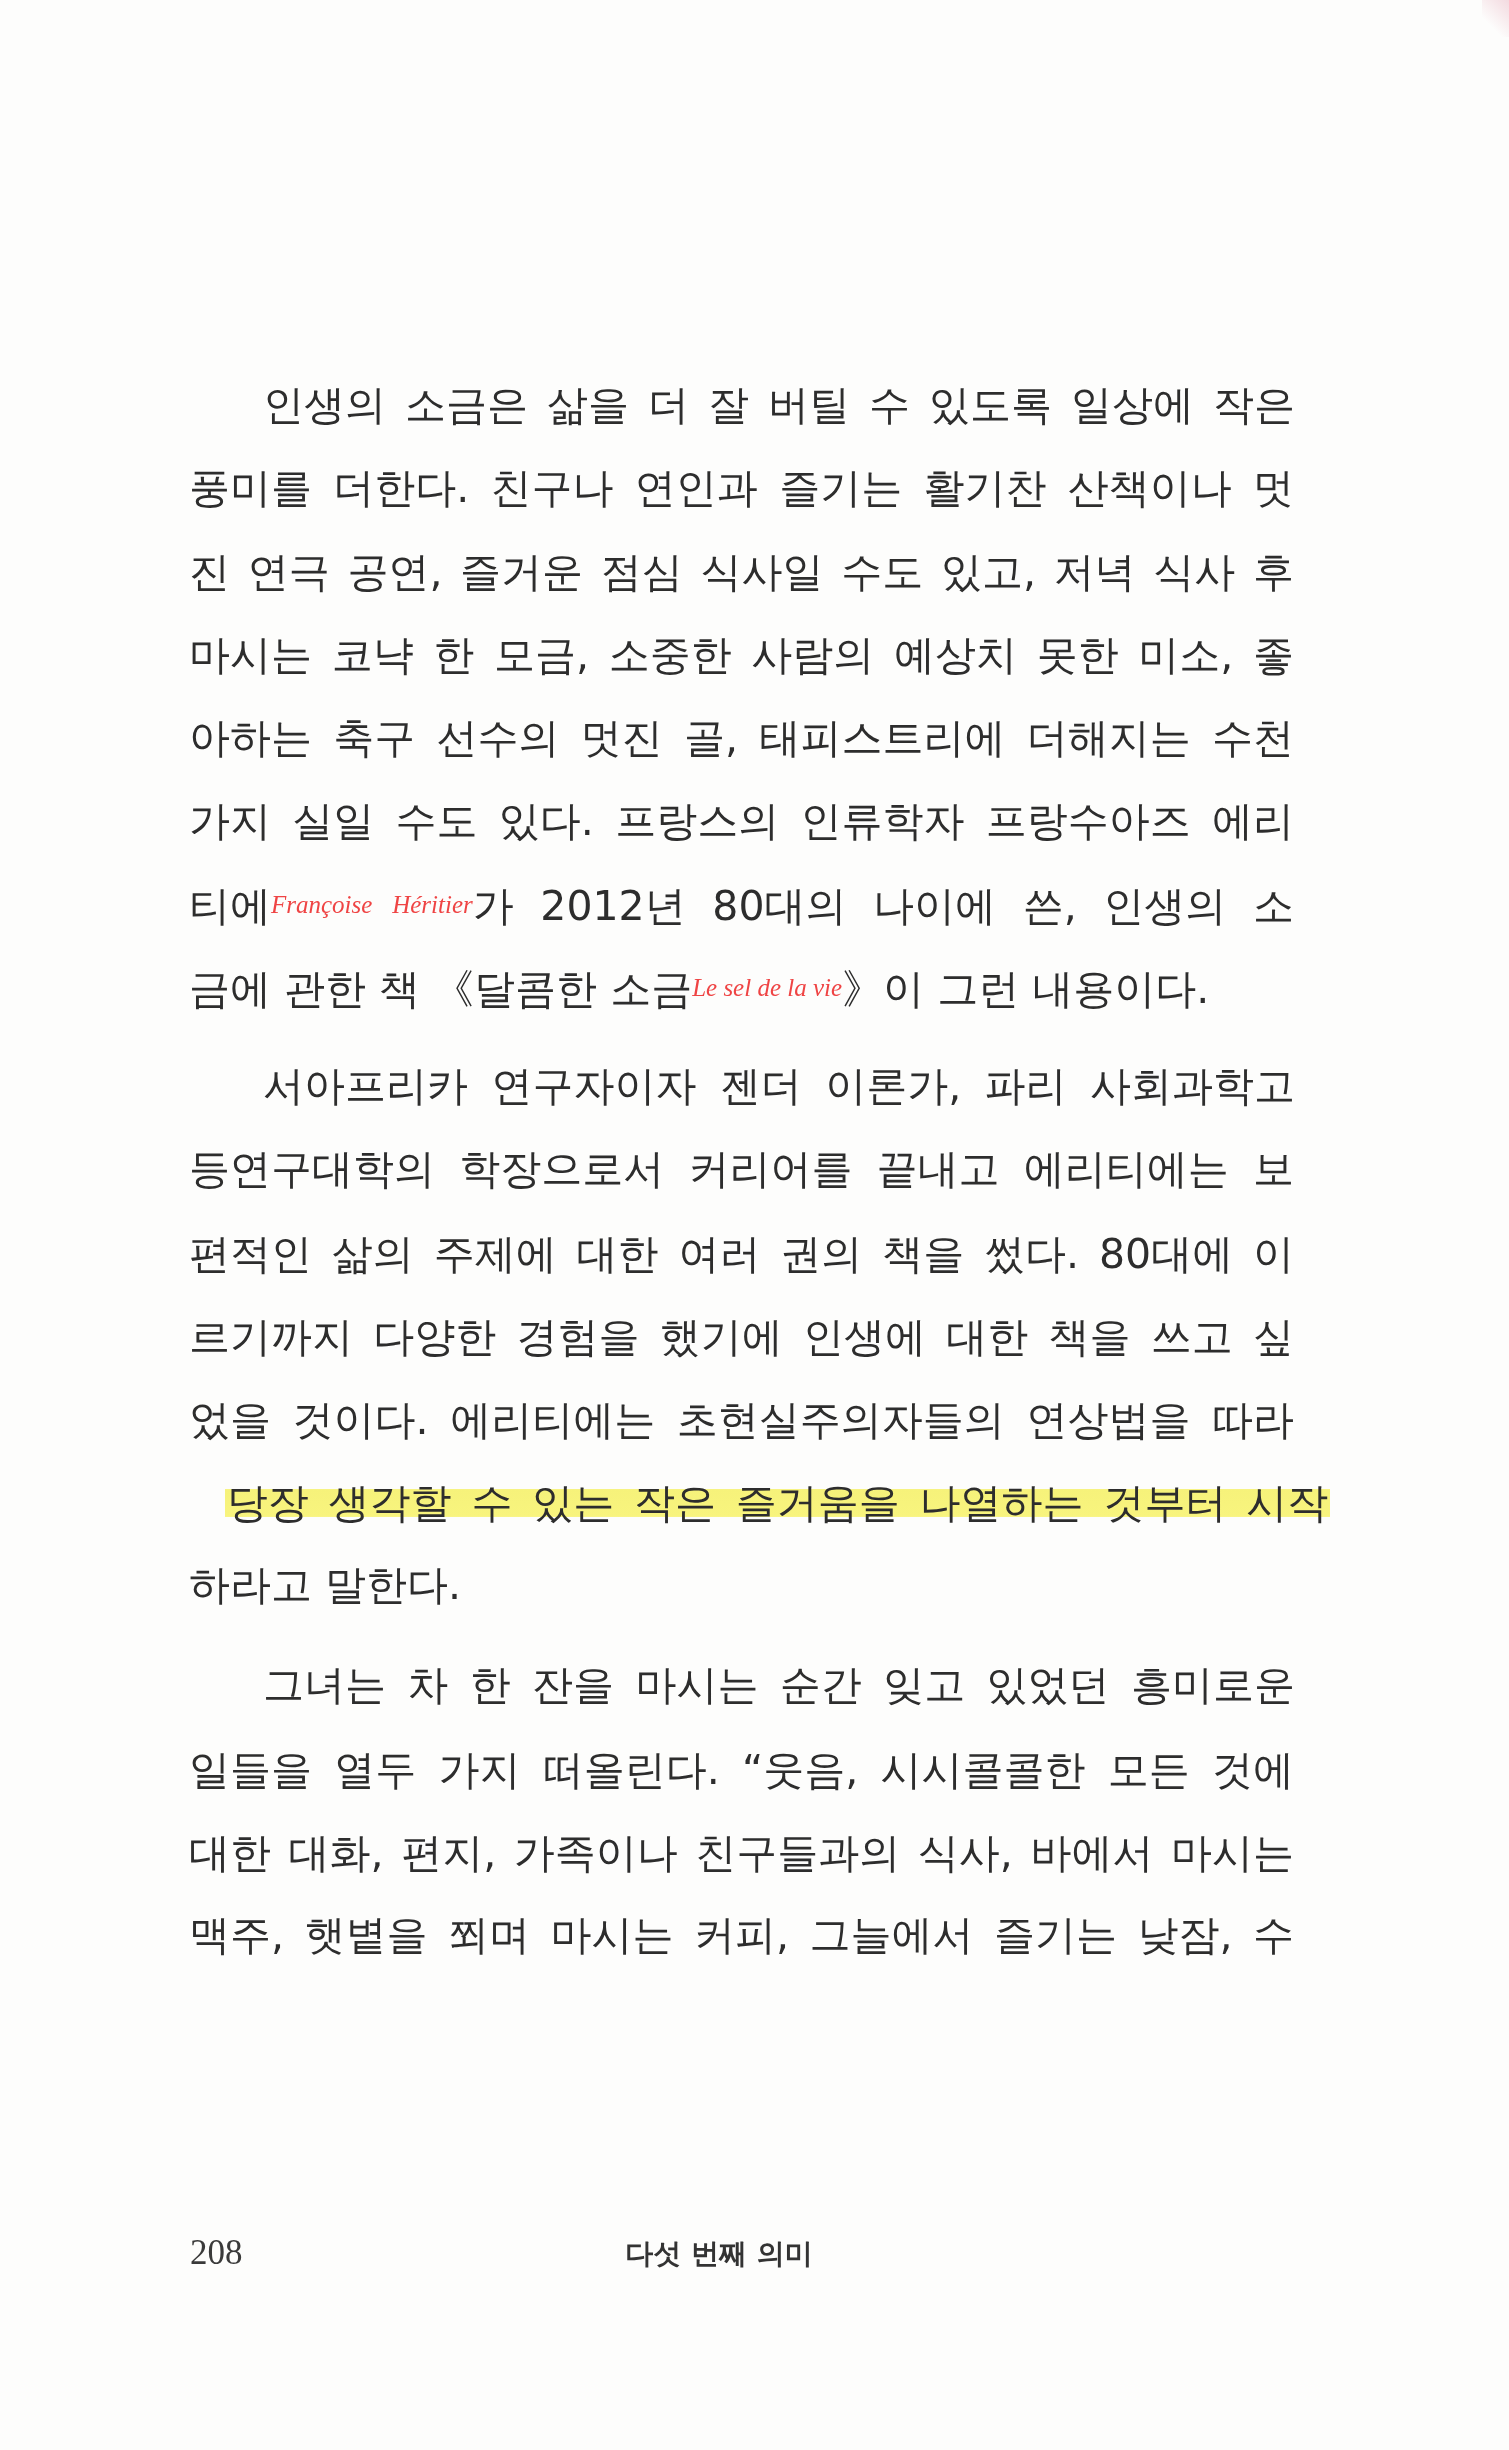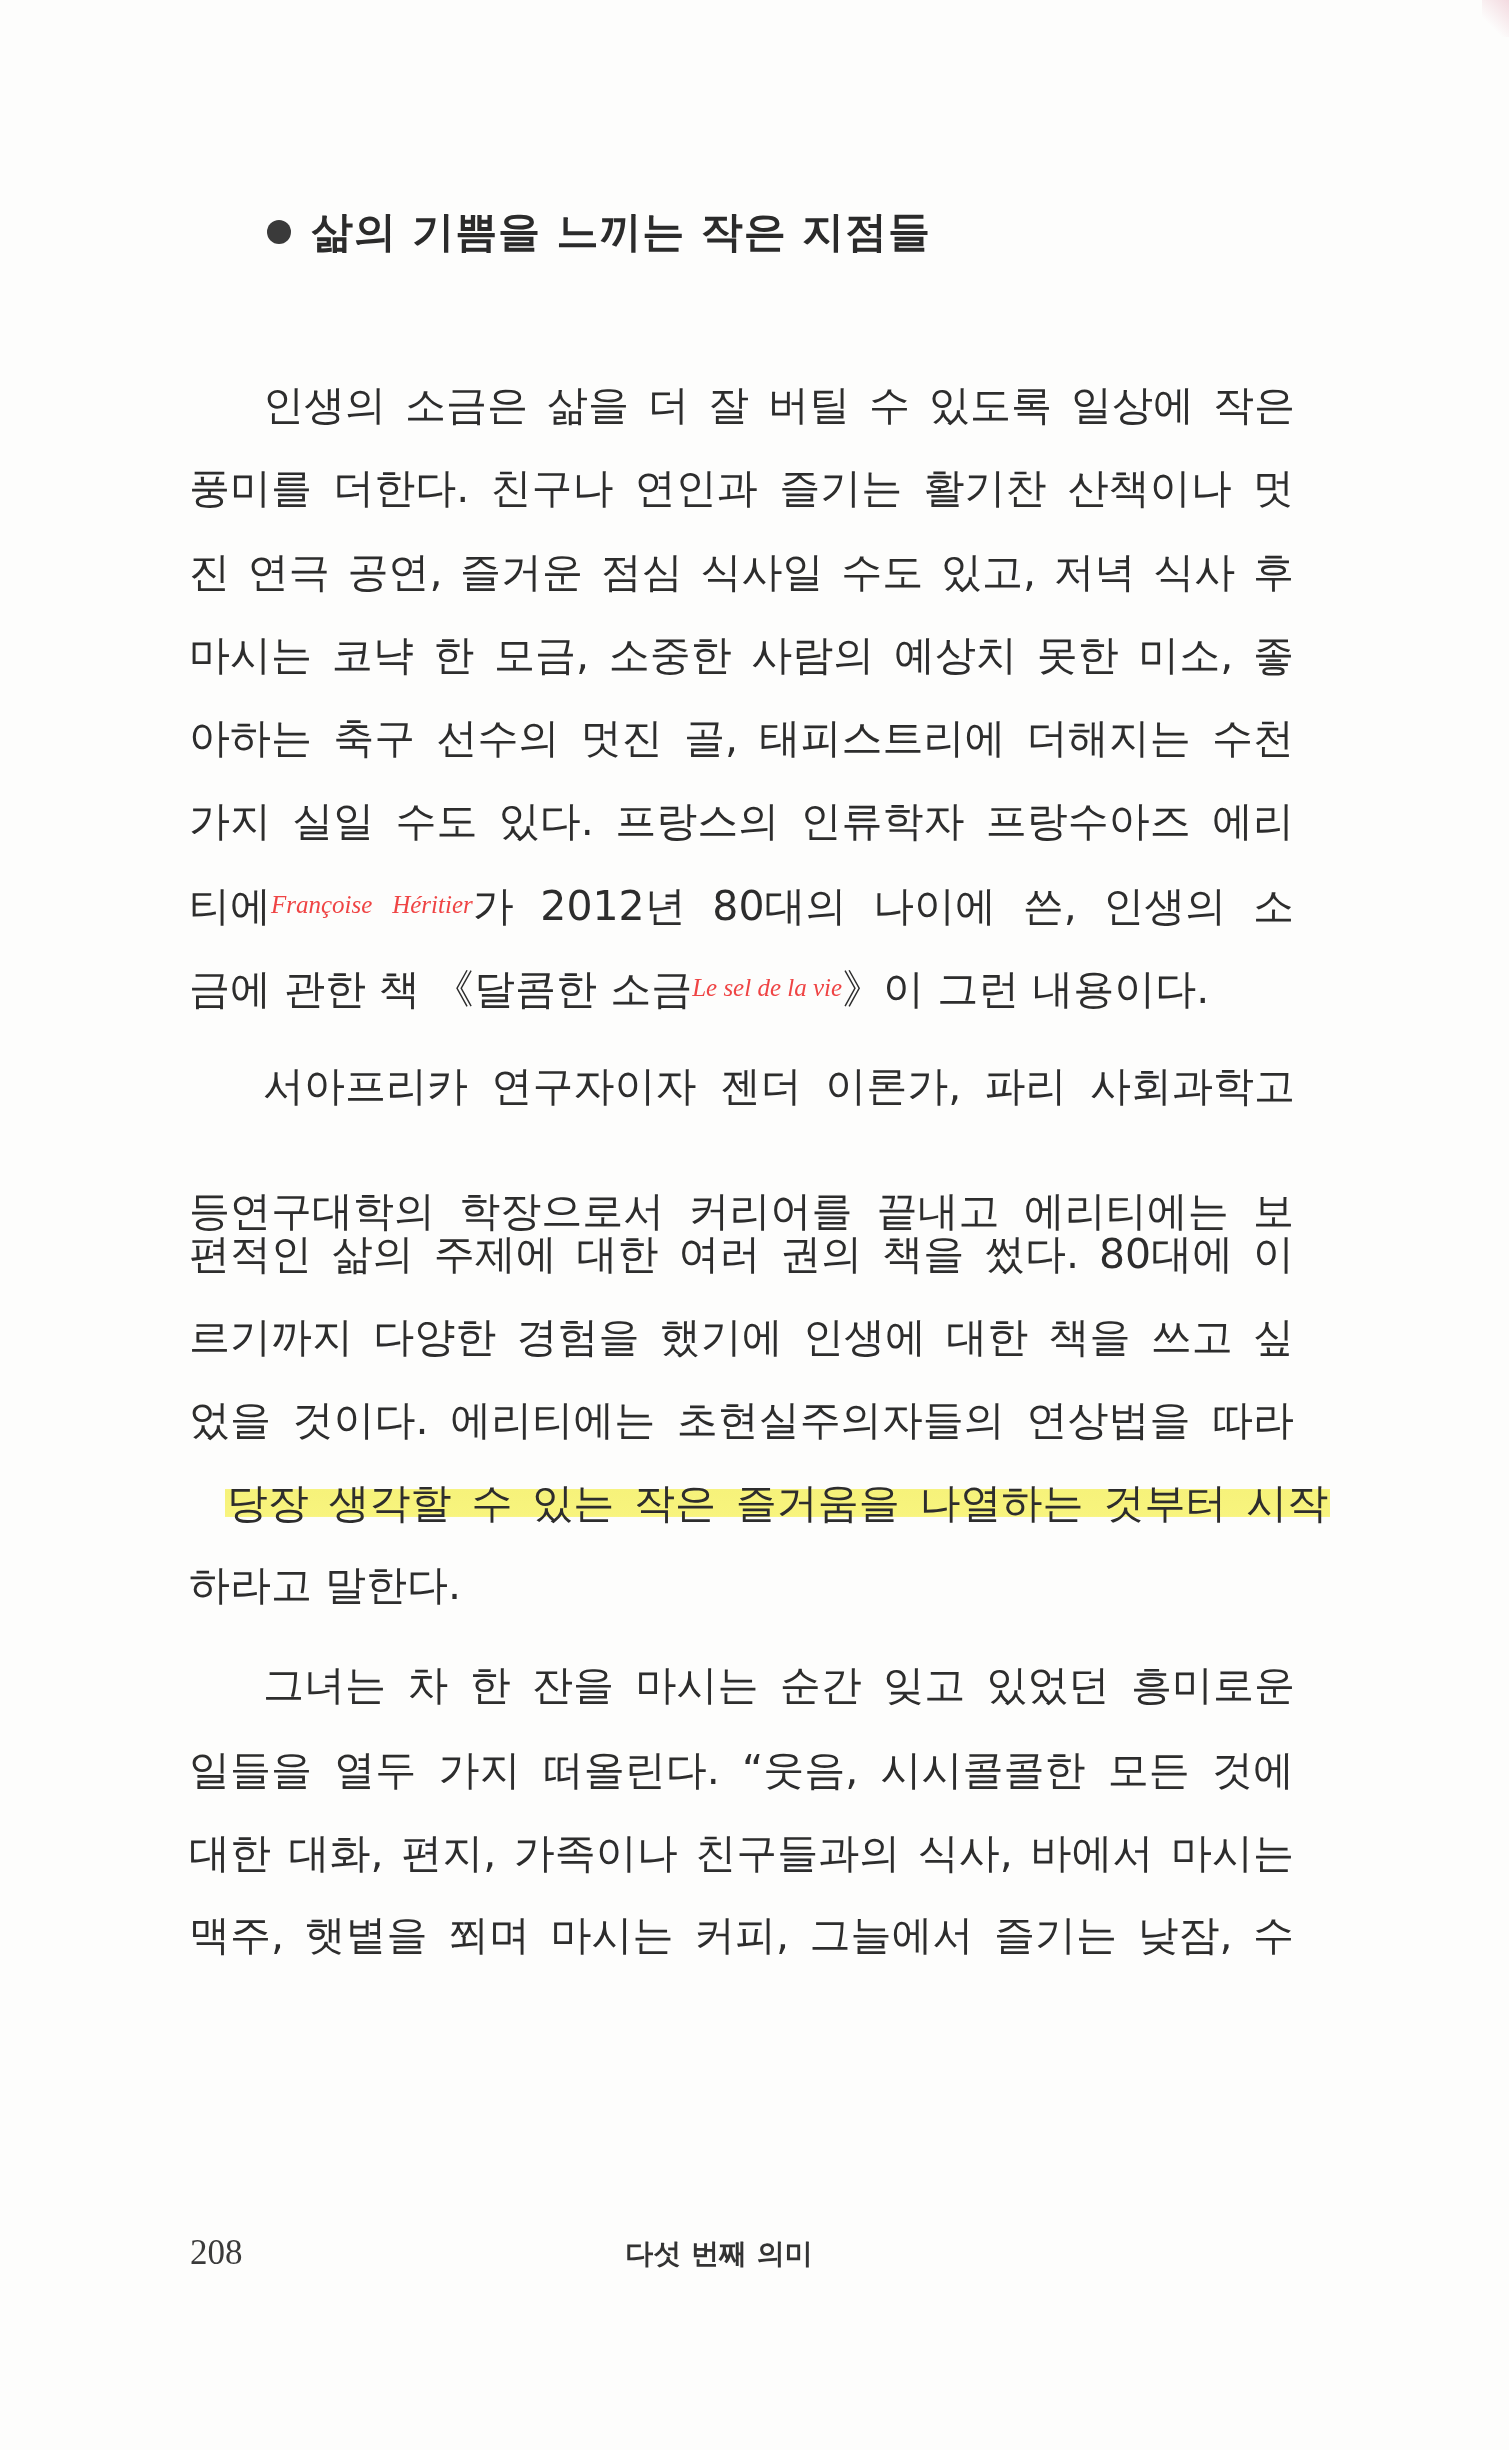--- a/index.html
+++ b/index.html
@@ -91,42 +91,38 @@
       background: linear-gradient(225deg, #f3d9df 0%, rgba(253,253,252,0) 70%);
     }
   </style>
 </head>
 <body>
 
 <div class="page">
 
   <div class="corner-mark"></div>
 
-  <div class="section-heading">
-    <span class="bullet"></span>
-    <span>삶의 기쁨을 느끼는 작은 지점들</span>
-  </div>
 
   <div class="body-text" style="top:0;">
 
     <div class="line indent" style="top:378px;">인생의 소금은 삶을 더 잘 버틸 수 있도록 일상에 작은</div>
     <div class="line" style="top:461px;">풍미를 더한다. 친구나 연인과 즐기는 활기찬 산책이나 멋</div>
     <div class="line" style="top:545px;">진 연극 공연, 즐거운 점심 식사일 수도 있고, 저녁 식사 후</div>
     <div class="line" style="top:628px;">마시는 코냑 한 모금, 소중한 사람의 예상치 못한 미소, 좋</div>
     <div class="line" style="top:711px;">아하는 축구 선수의 멋진 골, 태피스트리에 더해지는 수천</div>
     <div class="line" style="top:794px;">가지 실일 수도 있다. 프랑스의 인류학자 프랑수아즈 에리</div>
     <div class="line" style="top:877px;">
       <span>티에</span><span class="latin">Françoise Héritier</span><span>가 2012년 80대의 나이에 쓴, 인생의 소</span>
     </div>
     <div class="line last" style="top:960px;">
       <span>금에 관한 책 《달콤한 소금</span><span class="latin">Le sel de la vie</span><span>》이 그런 내용이다.</span>
     </div>
 
     <div class="line indent" style="top:1059px;">서아프리카 연구자이자 젠더 이론가, 파리 사회과학고</div>
-    <div class="line" style="top:1142px;margin-top:42px;">등연구대학의 학장으로서 커리어를 끝내고 에리티에는 보</div>
+    <div class="line" style="top:1142px;">등연구대학의 학장으로서 커리어를 끝내고 에리티에는 보</div>
     <div class="line" style="top:1227px;">편적인 삶의 주제에 대한 여러 권의 책을 썼다. 80대에 이</div>
     <div class="line" style="top:1310px;">르기까지 다양한 경험을 했기에 인생에 대한 책을 쓰고 싶</div>
     <div class="line" style="top:1393px;">었을 것이다. 에리티에는 초현실주의자들의 연상법을 따라</div>
     <div class="line" style="top:1476px;padding-left:36px;">
       <span class="hl">당장 생각할 수 있는 작은 즐거움을 나열하는 것부터 시작</span>
     </div>
     <div class="line last" style="top:1558px;">하라고 말한다.</div>
 
     <div class="line indent" style="top:1658px;">그녀는 차 한 잔을 마시는 순간 잊고 있었던 흥미로운</div>
     <div class="line" style="top:1743px;">일들을 열두 가지 떠올린다. “웃음, 시시콜콜한 모든 것에</div>

